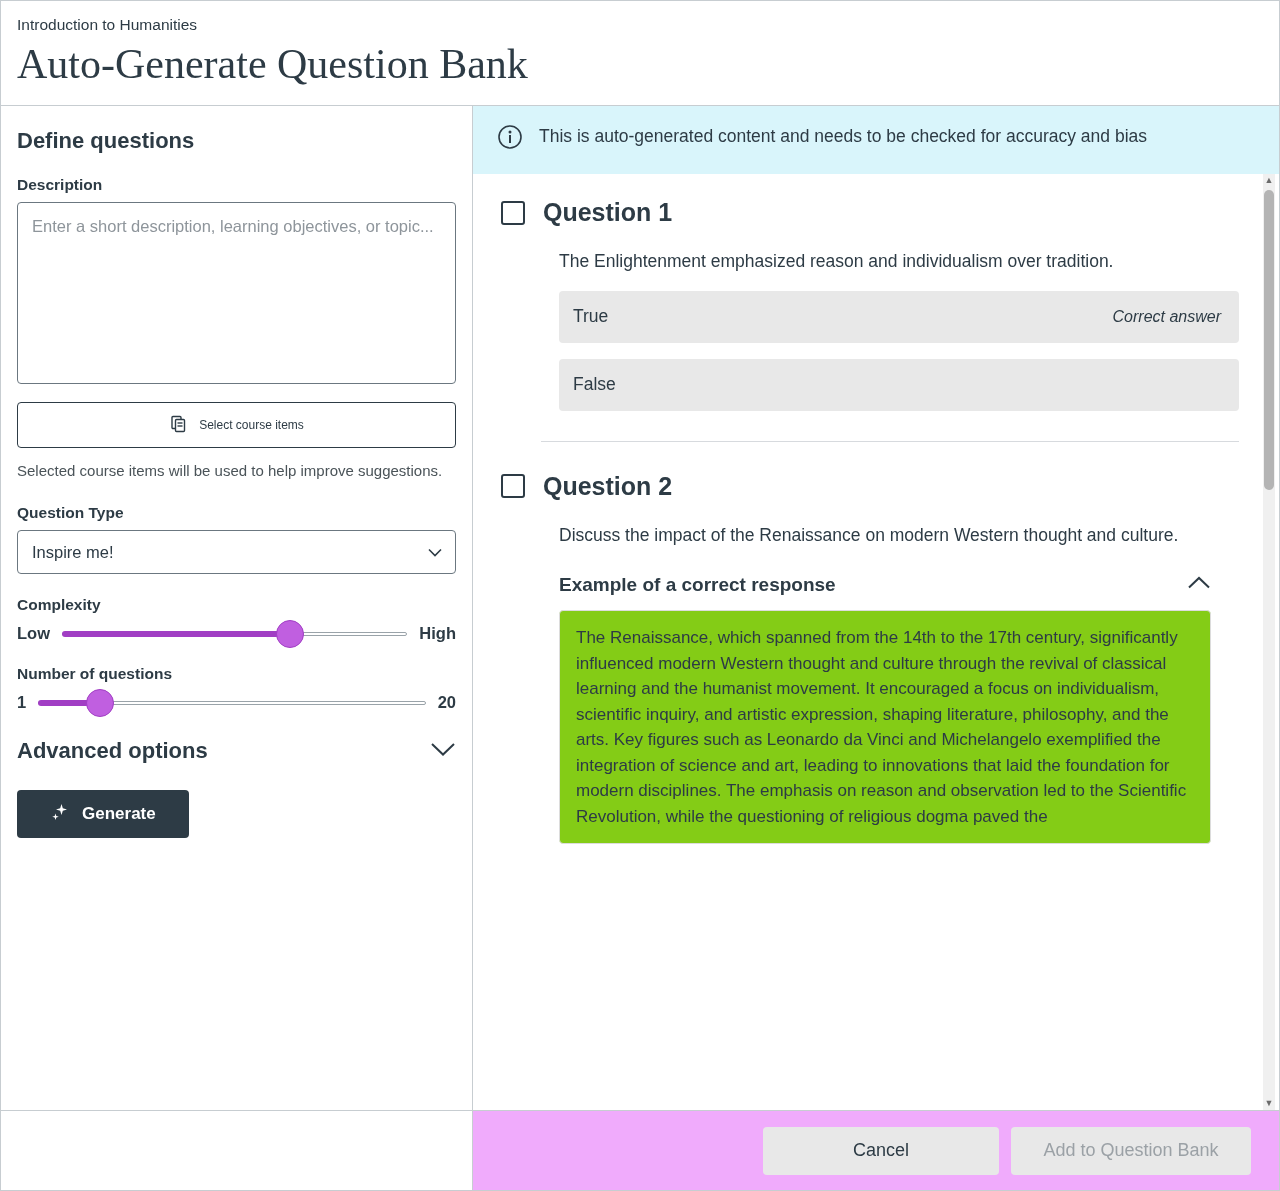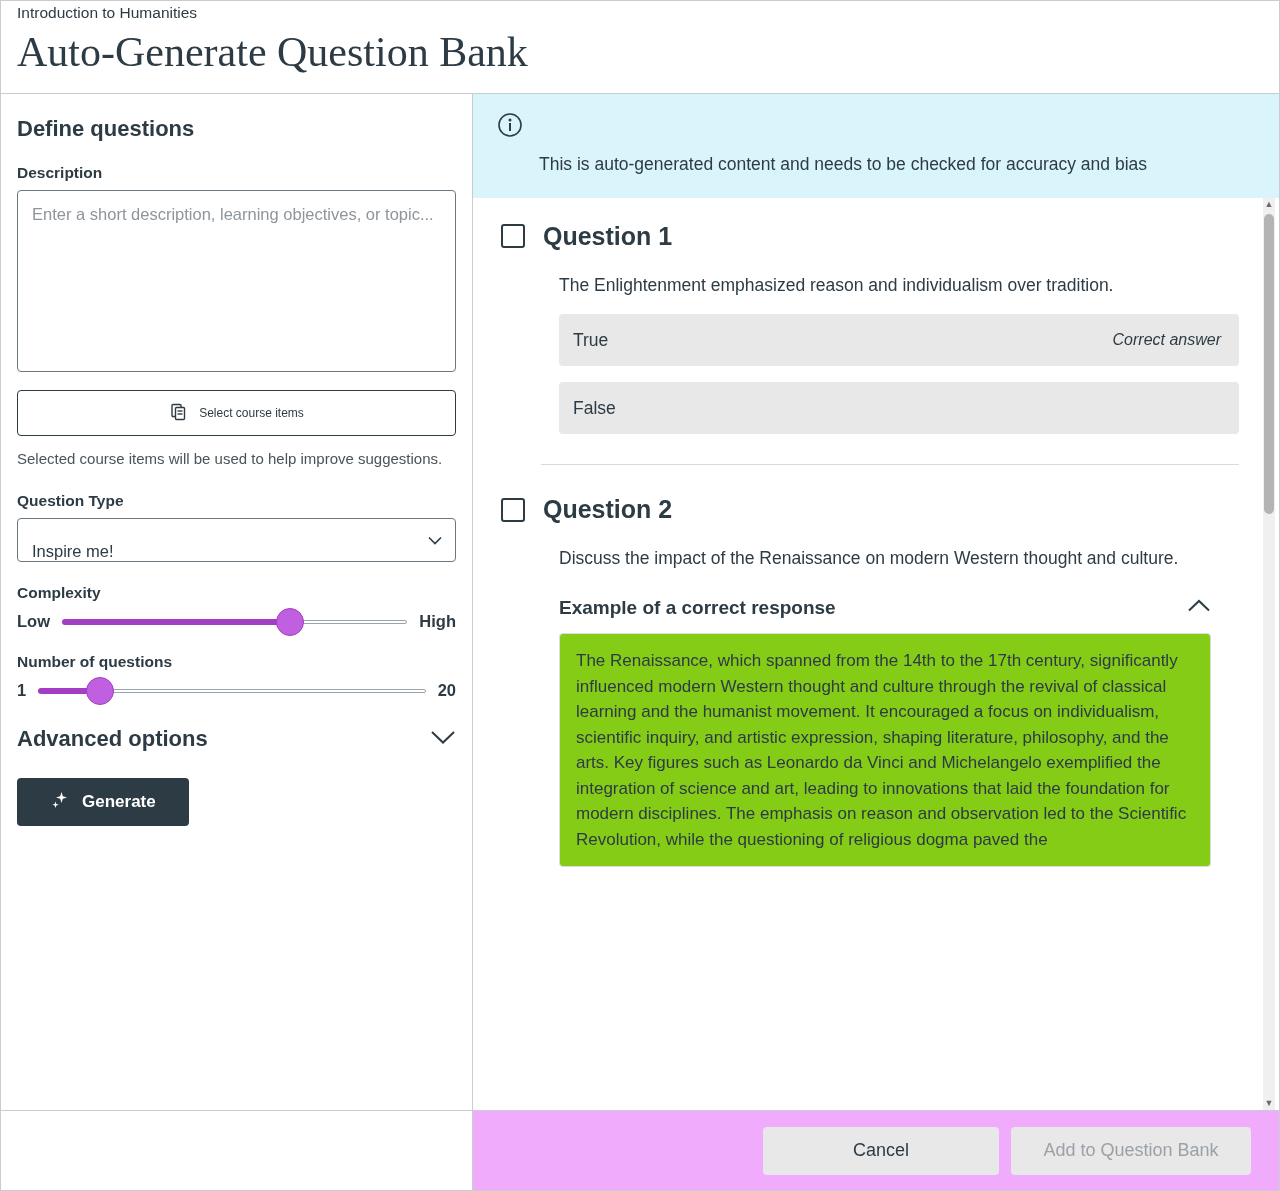--- a/index.html
+++ b/index.html
@@ -15,21 +15,21 @@
     position: relative;
     width: 1280px; height: 1191px;
     background: #fff;
     border: 1px solid #c7cdd1;
     display: flex;
     flex-direction: column;
   }
 
   
   .header {
-    padding: 2px 16px 18px 16px;
+    padding: 14px 16px 18px 16px;
     border-bottom: 1px solid #c7cdd1;
     flex: 0 0 auto;
   }
   .breadcrumb {
     font-size: 15.5px;
     color: #2d3b45;
     line-height: 1.3;
     margin-bottom: 6px;
   }
   .page-title {
@@ -116,21 +116,21 @@
   .select-box {
     width: 100%;
     height: 44px;
     border: 1px solid #6b7780;
     border-radius: 4px;
     background: #fff;
     padding: 0 34px 0 14px;
     font-size: 16.5px;
     color: #2d3b45;
     display: flex;
-    align-items: flex-end;
+    align-items: center;
     cursor: pointer;
   }
   .select-caret {
     position: absolute;
     right: 14px; top: 50%;
     transform: translateY(-50%);
     pointer-events: none;
   }
 
   
@@ -223,21 +223,20 @@
     gap: 16px;
     align-items: flex-start;
     padding: 18px 20px 20px 24px;
     flex: 0 0 auto;
   }
   .alert-text {
     font-size: 17.5px;
     line-height: 1.45;
     color: #2d3b45;
     max-width: 660px;
-    margin-top: 40px;
   }
 
   .qlist {
     position: relative;
     flex: 1 1 auto;
     overflow: hidden;
     padding: 24px 40px 0 28px;
   }
   .q-block { margin-bottom: 8px; }
   .q-head {

